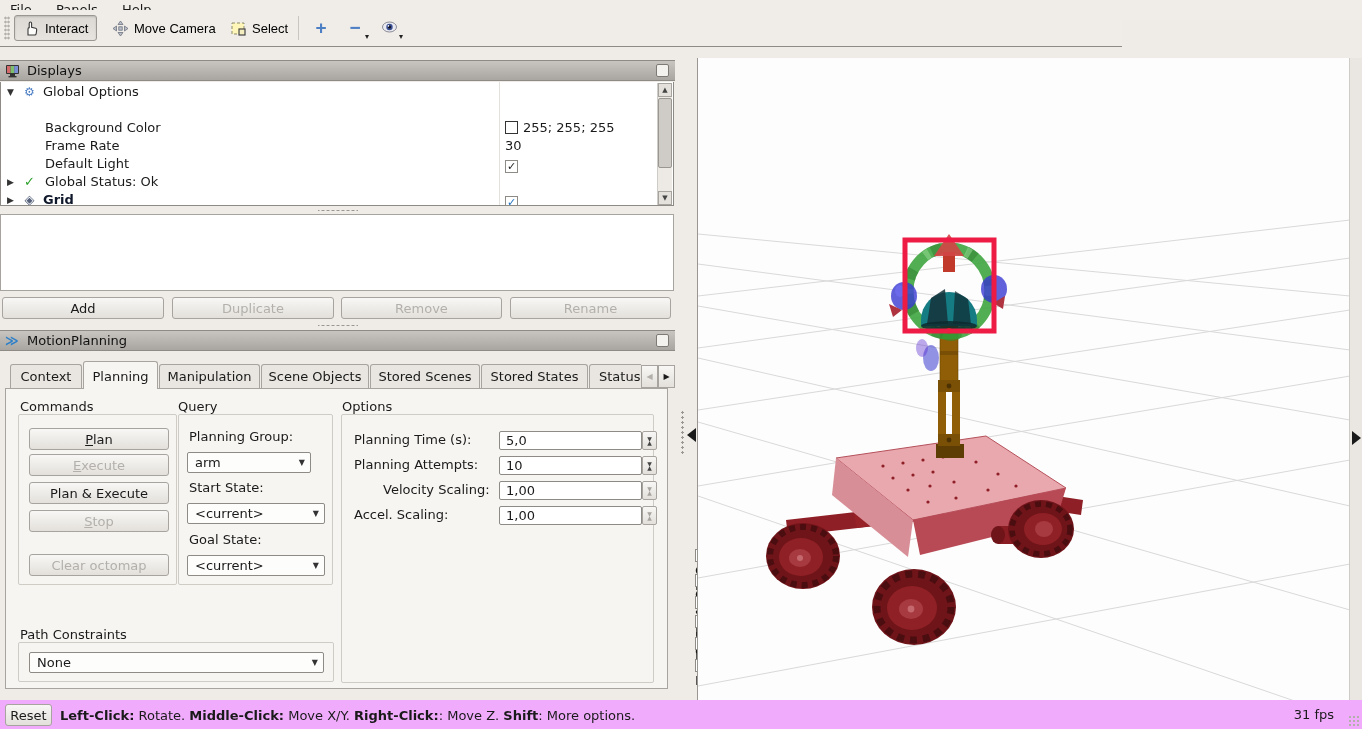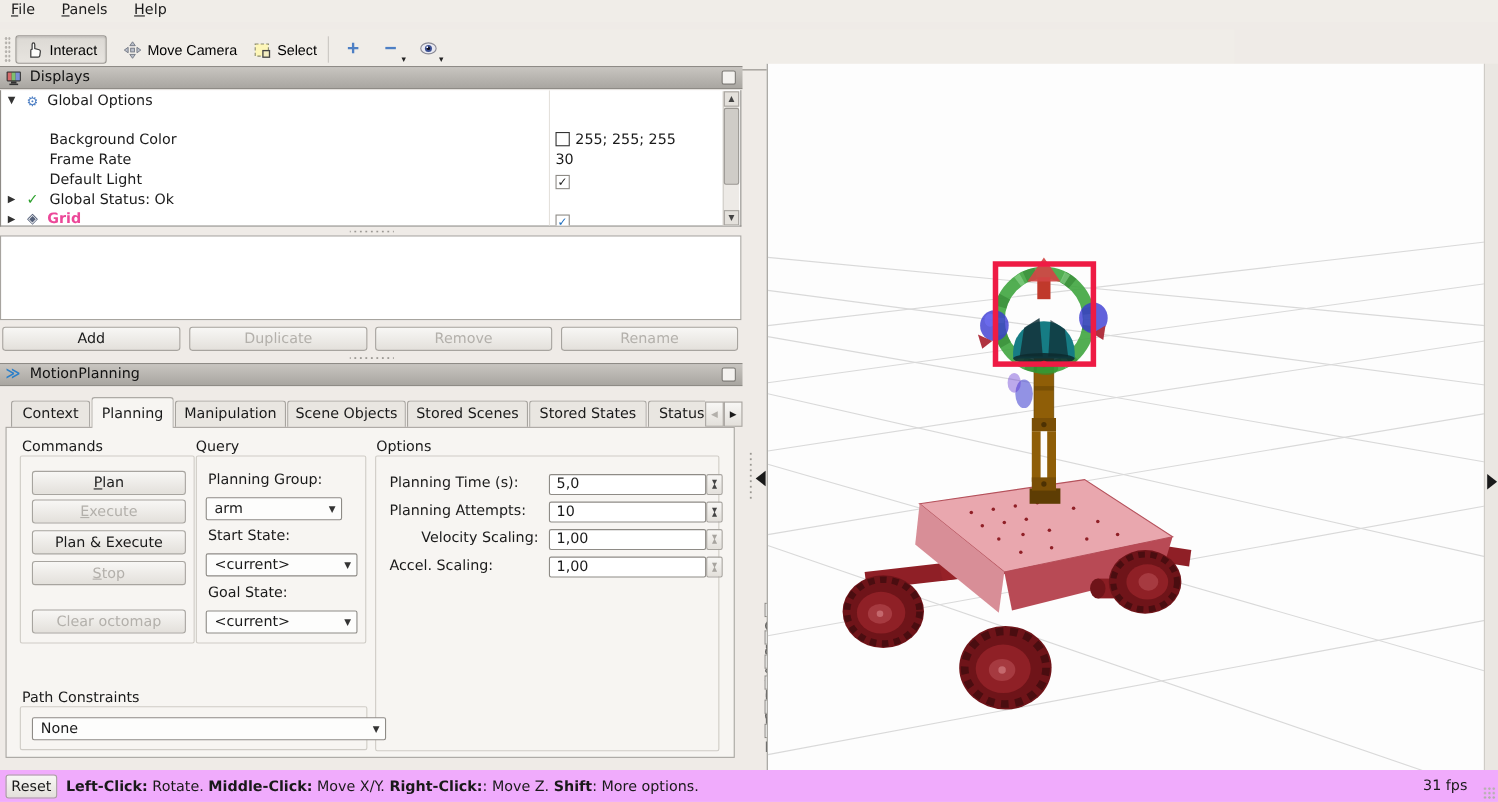--- a/index.html
+++ b/index.html
@@ -6,21 +6,21 @@
   html,body { width:1362px; height:729px; overflow:hidden; }
   body { font-family:"DejaVu Sans","Liberation Sans",sans-serif; font-size:13px; color:#1a1a1a; background:#efebe7; }
   .window { position:relative; width:1362px; height:729px; background:#efebe7; overflow:hidden; }
 
   
   .menubar { position:absolute; left:0; top:0; width:1362px; height:20px; background:#f0ede8; }
   .menu-item { display:inline-block; padding:2px 10px 3px 10px; cursor:default; }
   .menu-item::first-letter { text-decoration:underline; }
 
   
-  .toolbar { position:absolute; left:0; top:27px; width:1122px; height:37px; background:#f0ede8; border-bottom:1px solid #8e8b86; }
+  .toolbar { position:absolute; left:0; top:10px; width:1122px; height:37px; background:#f0ede8; border-bottom:1px solid #8e8b86; }
   .tb-handle { position:absolute; left:4px; top:6px; width:6px; height:24px;
      background-image:radial-gradient(#b3b0ab 1px, transparent 1.2px); background-size:3px 4px; }
   .tool { position:absolute; top:5px; height:26px; display:flex; align-items:center; gap:5px;
      padding:0 8px; background:transparent; border:1px solid transparent; border-radius:3px; font-size:13px; }
   .tool.pressed { background:linear-gradient(#dcd9d4,#e7e4df); border:1px solid #9a9792; box-shadow:inset 0 1px 2px rgba(0,0,0,.15); }
   .tb-sep { position:absolute; top:6px; width:1px; height:24px; background:#c9c6c1; }
   .tb-icon-btn { position:absolute; top:5px; width:30px; height:26px; border:none; background:transparent; text-align:center; }
   .plusminus { font-size:19px; font-weight:bold; color:#4d7fc4; line-height:24px; }
   .caret { position:absolute; font-size:8px; color:#222; }
 
@@ -200,21 +200,21 @@
       <span class="tr-value"><span class="cb">✓</span></span>
     </div>
     <div class="tree-row" style="top:91px;">
       <span class="tr-exp">▶</span>
       <span class="tr-icon" style="color:#2da12d;font-weight:bold;">✓</span>
       <span class="tr-label" style="left:44px;">Global Status: Ok</span>
     </div>
     <div class="tree-row" style="top:109px;">
       <span class="tr-exp">▶</span>
       <span class="tr-icon" style="color:#55617a;">◈</span>
-      <span class="tr-label" style="left:42px;color:#ec4899;font-weight:bold;">Grid</span>
+      <span class="tr-label" style="left:42px;color:#0f172a;font-weight:bold;">Grid</span>
       <span class="tr-value"><span class="cb blue">✓</span></span>
     </div>
     <div class="scrollbar">
       <span class="sb-btn" style="top:0;">▲</span>
       <span class="sb-thumb"></span>
       <span class="sb-btn" style="bottom:0;">▼</span>
     </div>
   </div>
 
   <div class="splitter-h" style="left:318px; top:208px;"></div>
@@ -315,21 +315,21 @@
     <div class="optcheck" style="top:133px;"><span class="cb"></span><span>Use Cartesian Path</span></div>
     <div class="optcheck" style="top:155px;"><span class="cb">✓</span><span>Collision-aware IK</span></div>
     <div class="optcheck" style="top:177px;"><span class="cb">✓</span><span>Approx IK Solutions</span></div>
     <div class="optcheck" style="top:199px;"><span class="cb"></span><span>External Comm.</span></div>
     <div class="optcheck" style="top:221px;"><span class="cb"></span><span>Replanning</span></div>
     <div class="optcheck" style="top:243px;"><span class="cb"></span><span>Sensor Positioning</span></div>
   </div>
 
   <div class="sect-label" style="left:20px; top:627px;">Path Constraints</div>
   <div class="groupbox" style="left:18px; top:642px; width:316px; height:40px;">
-    <div class="dropdown" style="left:10px; top:9px; width:322px;">
+    <div class="dropdown" style="left:10px; top:9px; width:295px;">
       <span>None</span>
       <span class="dd-arrow">▼</span>
     </div>
   </div>
 
   <div class="vsplit">
     <div class="dots"></div>
     <div class="collapse-left"></div>
   </div>
 

